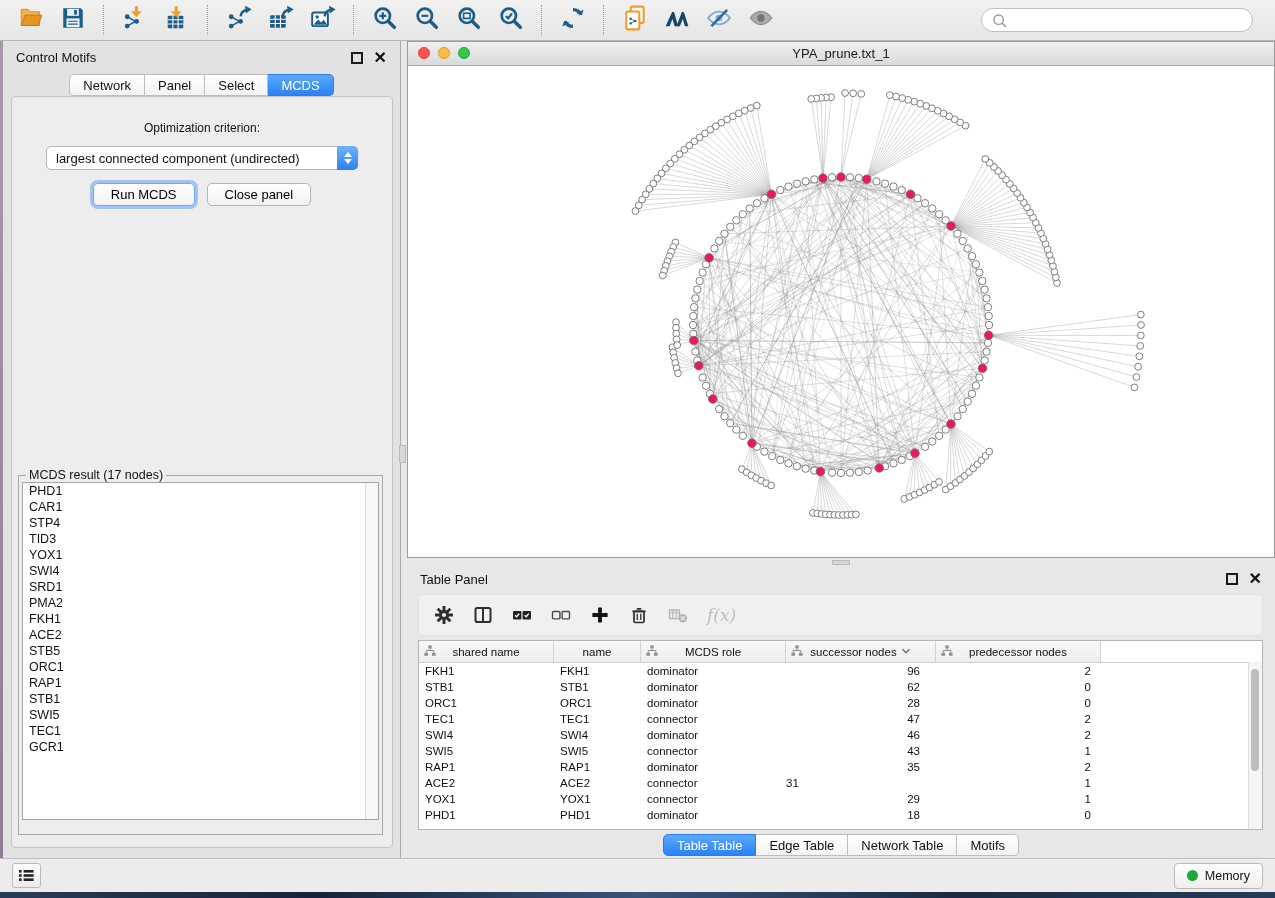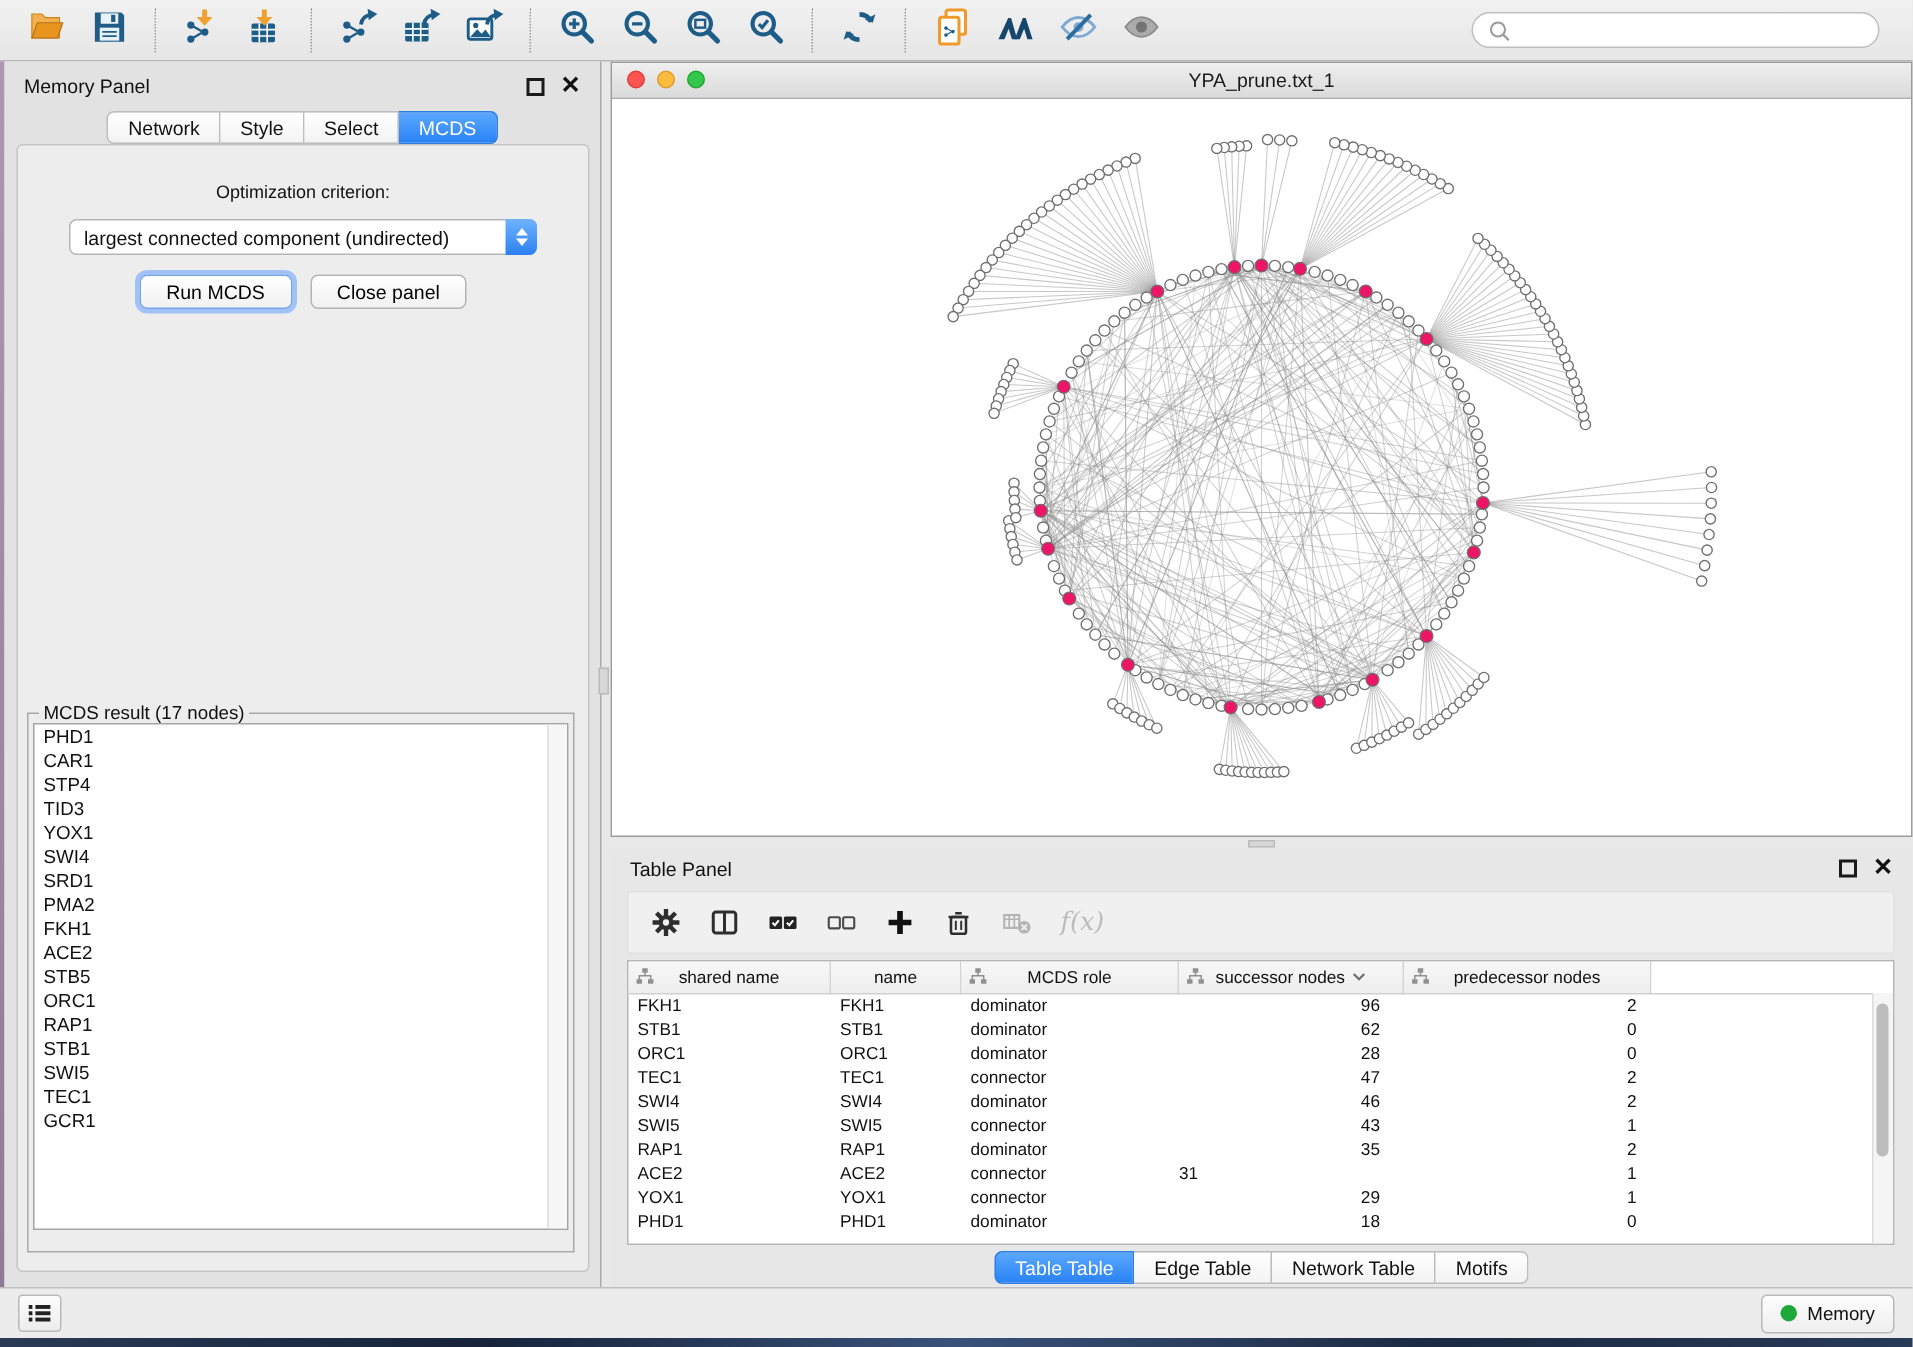--- a/index.html
+++ b/index.html
@@ -248,29 +248,29 @@
       </span>
       <input value="" placeholder="" style="">
     </div>
   </div>
 
 <div id="wall-left"></div>
 <div id="wall-bottom"></div>
 
 <div id="control-panel">
   <div class="panel-titlebar">
-    <span>Memory Panel</span>
+    <span>Control Motifs</span>
     <span class="win-controls">
       <span class="float-glyph"></span>
       <span class="close-glyph">✕</span>
     </span>
   </div>
   <div class="seg-row" id="cp-tabs">
       <div class="seg-btn">Network</div>
-      <div class="seg-btn">Style</div>
+      <div class="seg-btn">Panel</div>
       <div class="seg-btn">Select</div>
       <div class="seg-btn active">MCDS</div>
     </div>
   <div id="cp-inner">
     <div id="opt-label">Optimization criterion:</div>
     <div id="criterion-select">
       <span>largest connected component (undirected)</span>
       <span id="criterion-stepper">
         <span class="chev-up"></span>
           <span class="chev-dn"></span>

